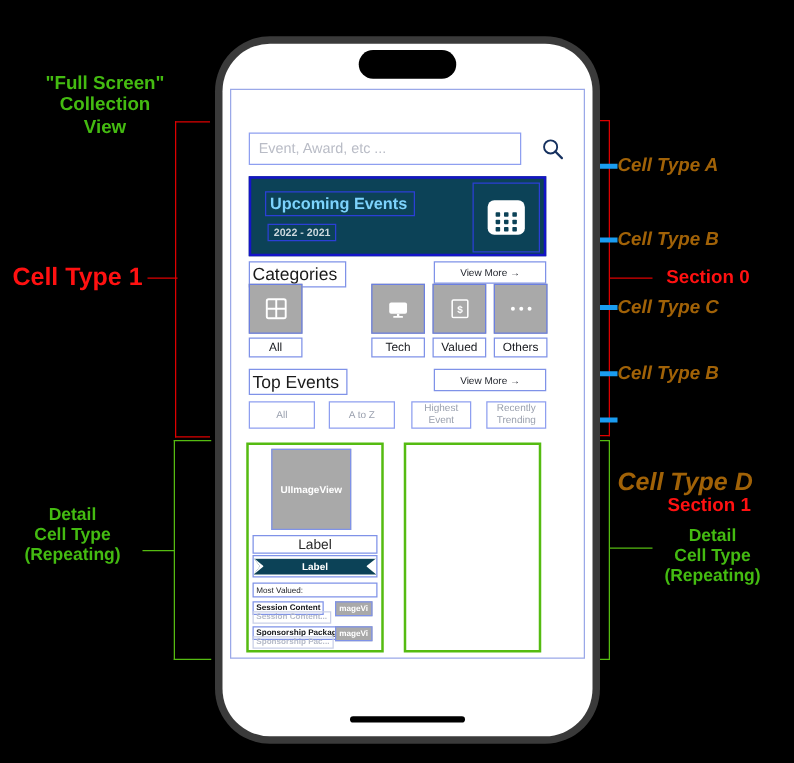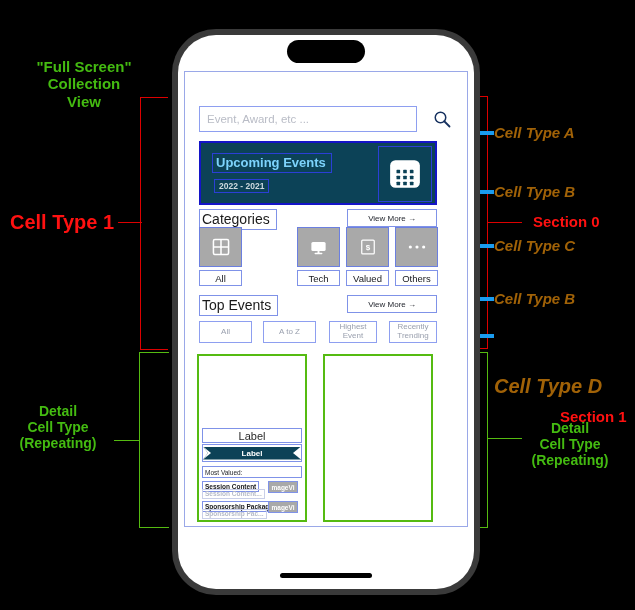--- a/index.html
+++ b/index.html
@@ -222,21 +222,21 @@
   <div class="anno blue" style="left:494px;top:237px;font-size:15px;">Cell Type C</div>
 
   <div style="position:absolute;left:452px;top:297px;width:42px;height:4px;background:#1a9cf0;"></div>
   <div style="position:absolute;left:452px;top:292px;width:0;height:0;border-top:7px solid transparent;border-bottom:7px solid transparent;border-right:13px solid #1a9cf0;"></div>
   <div class="anno blue" style="left:494px;top:290px;font-size:15px;">Cell Type B</div>
 
   <div style="position:absolute;left:452px;top:334px;width:42px;height:4px;background:#1a9cf0;"></div>
   <div style="position:absolute;left:452px;top:329px;width:0;height:0;border-top:7px solid transparent;border-bottom:7px solid transparent;border-right:13px solid #1a9cf0;"></div>
   <div class="anno blue" style="left:494px;top:327px;font-size:20px;margin-top:48px;">Cell Type D</div>
 
-  <div class="anno red" style="left:560px;top:396px;font-size:15px;margin-top:12px;">Section 1</div>
+  <div class="anno red" style="left:534px;top:396px;font-size:15px;">Section 1</div>
   <div class="anno green" style="left:518px;top:420px;width:104px;text-align:center;font-size:14px;">Detail
 Cell Type
 (Repeating)</div>
 
   <div id="phone">
     <div id="screen">
       <div id="notch"></div>
 
       <div id="cv">
 
@@ -331,20 +331,21 @@
         <div id="chiprow">
           <div class="chip" style="left:0px;width:53px;">All</div>
           <div class="chip" style="left:64px;width:53px;">A to Z</div>
           <div class="chip" style="left:130px;width:48px;">Highest
 Event</div>
           <div class="chip" style="left:190px;width:48px;">Recently
 Trending</div>
         </div>
 
         <div class="detail-cell" id="detail-a">
+          <div class="d-img">UIImageView</div>
 
           <div class="d-label-box">Label</div>
 
           <div class="d-ribbon-wrap">
             <div class="d-ribbon">Label</div>
           </div>
 
           <div class="d-most">Most Valued:</div>
 
           <div class="d-line" style="top:125px;width:100px;">

